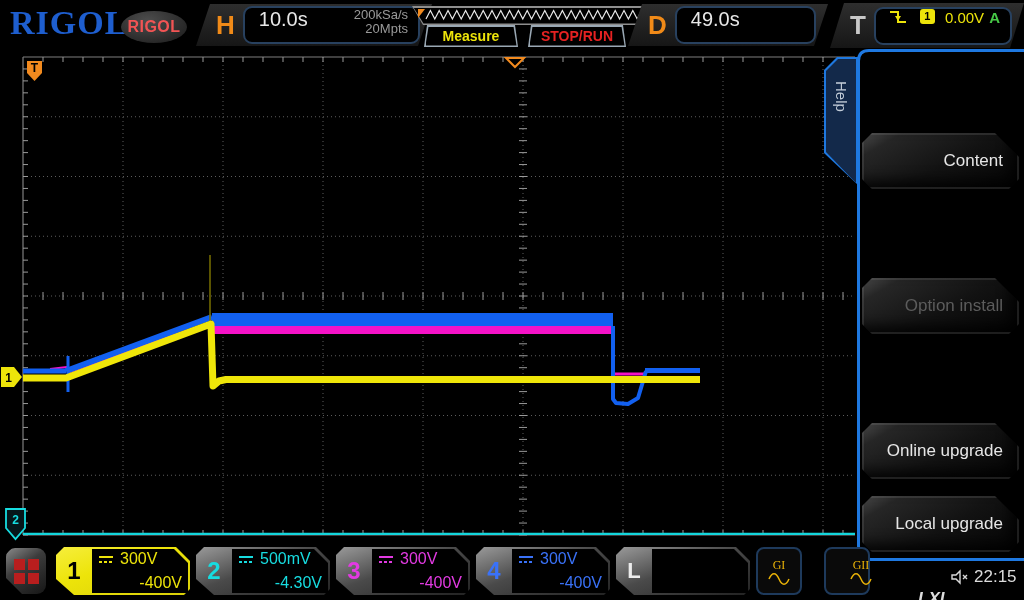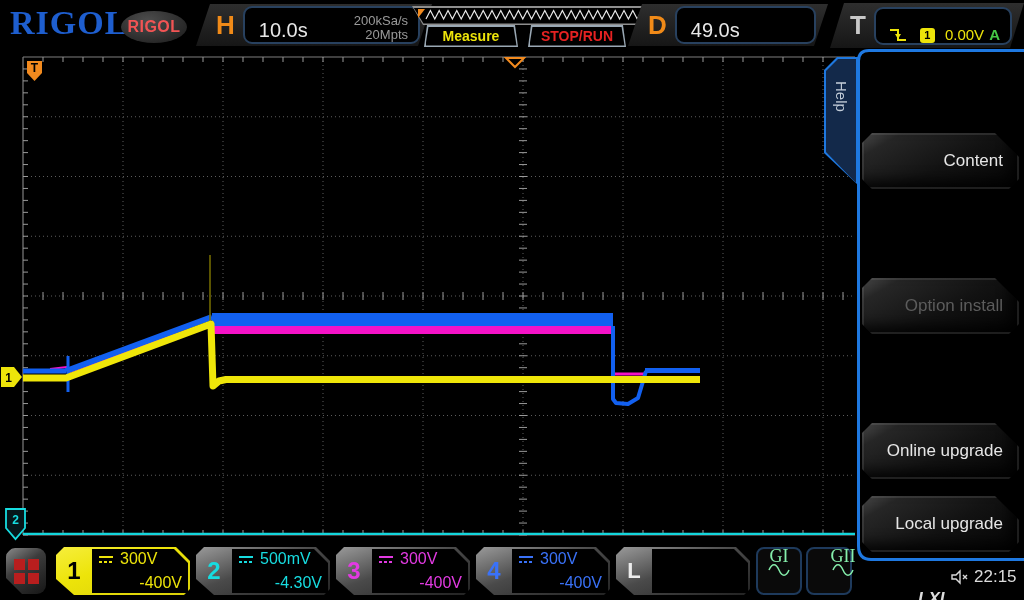--- a/index.html
+++ b/index.html
@@ -16,21 +16,21 @@
       color:#F25454;font-weight:bold;font-size:16px;letter-spacing:.5px;}
   .hgroup{top:4px;height:42px;background:linear-gradient(180deg,#2e2e2e,#161616);
       clip-path:polygon(14px 0,100% 0,calc(100% - 14px) 100%,0 100%);
       display:flex;align-items:center;}
   #h-group{left:196px;width:236px;}
   #d-group{left:628px;width:200px;}
   #t-group{left:830px;top:3px;height:45px;width:194px;}
   .grp-letter{margin-left:20px;font-weight:bold;font-size:26px;color:#F08A18;}
   .grp-letter.gray{color:#C8C8C8;}
   .ibox{flex:1;height:34px;margin:0 12px 0 8px;background:#000;border:2px solid #28415F;
-      border-radius:9px;display:flex;align-items:flex-end;color:#E8E8E8;}
+      border-radius:9px;display:flex;align-items:flex-start;color:#E8E8E8;}
   .ibox .bigval{font-size:20px;margin-left:14px;}
   .srate{margin-left:auto;margin-right:10px;text-align:right;color:#9A9A9A;
       font-size:13px;line-height:14px;}
   
   .trapz{top:25px;height:22px;}
   .trapz .t-out{position:absolute;inset:0;background:#9AA8B4;
       clip-path:polygon(3px 0,calc(100% - 3px) 0,100% 100%,calc(100% - 13px) 100%,13px 100%,0 100%);}
   .trapz .t-in{position:absolute;inset:1.5px;background:#000;
       clip-path:polygon(3px 0,calc(100% - 3px) 0,100% 100%,calc(100% - 12px) 100%,12px 100%,0 100%);
       display:flex;align-items:center;justify-content:center;font-weight:bold;font-size:14px;}
@@ -90,23 +90,23 @@
       display:flex;flex-direction:column;justify-content:space-between;font-size:16px;}
   .chbox .r1{display:flex;align-items:center;gap:6px;}
   .chbox .r2{text-align:right;}
   #lbox{left:616px;}
   #lbox .c-num{font-size:22px;color:#ECECEC;}
   #lbox .c-vals{color:#C0C0C0;font-size:10px;justify-content:center;line-height:13px;}
   #lbox .drow1{letter-spacing:2.5px;}
   #lbox .drow2{letter-spacing:.5px;font-size:9.5px;}
   .gbox{top:547px;width:46px;height:48px;background:#0A0A0A;border:2px solid #1E3A5C;
       border-radius:8px;box-sizing:border-box;display:flex;flex-direction:column;
-      align-items:center;justify-content:flex-start;color:#86efac;
-      font-family:"Liberation Serif",serif;font-size:18px;line-height:15px;}
-  #gi{left:756px;} #gii{left:806px;padding-left:28px;}
+      align-items:center;justify-content:center;color:#eab308;
+      font-family:"Liberation Serif",serif;font-size:12px;line-height:15px;}
+  #gi{left:756px;} #gii{left:824px;padding-left:28px;}
   #lxi{left:918px;top:589px;font-weight:bold;font-style:italic;font-size:17px;color:#DCDCDC;}
   #spk{left:950px;top:569px;}
   #clock{left:974px;top:567px;font-size:17px;color:#DCDCDC;}
 
   svg{display:block;}
   #scope-svg{position:absolute;left:0;top:0;z-index:1;}
   .z2{z-index:2;}
 </style>
 </head>
 <body>

